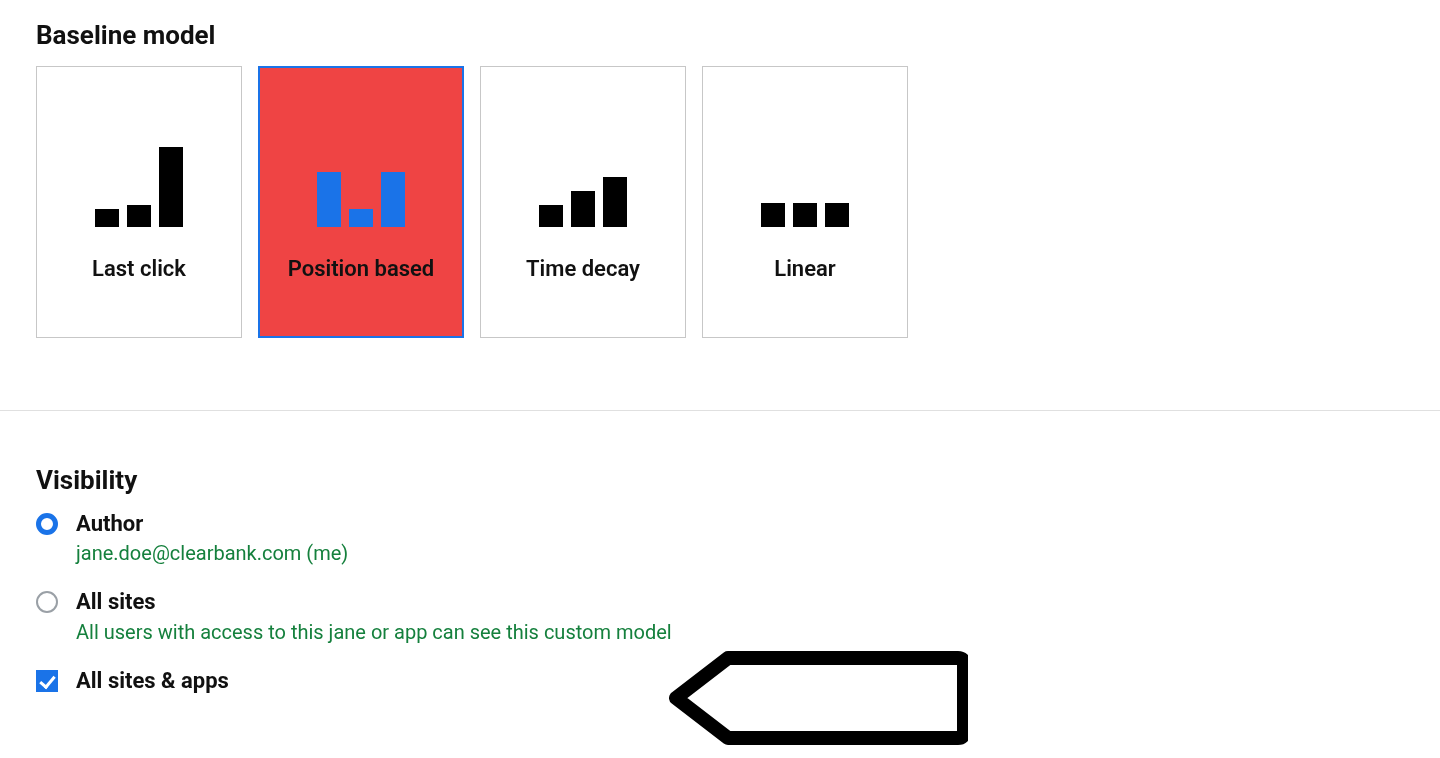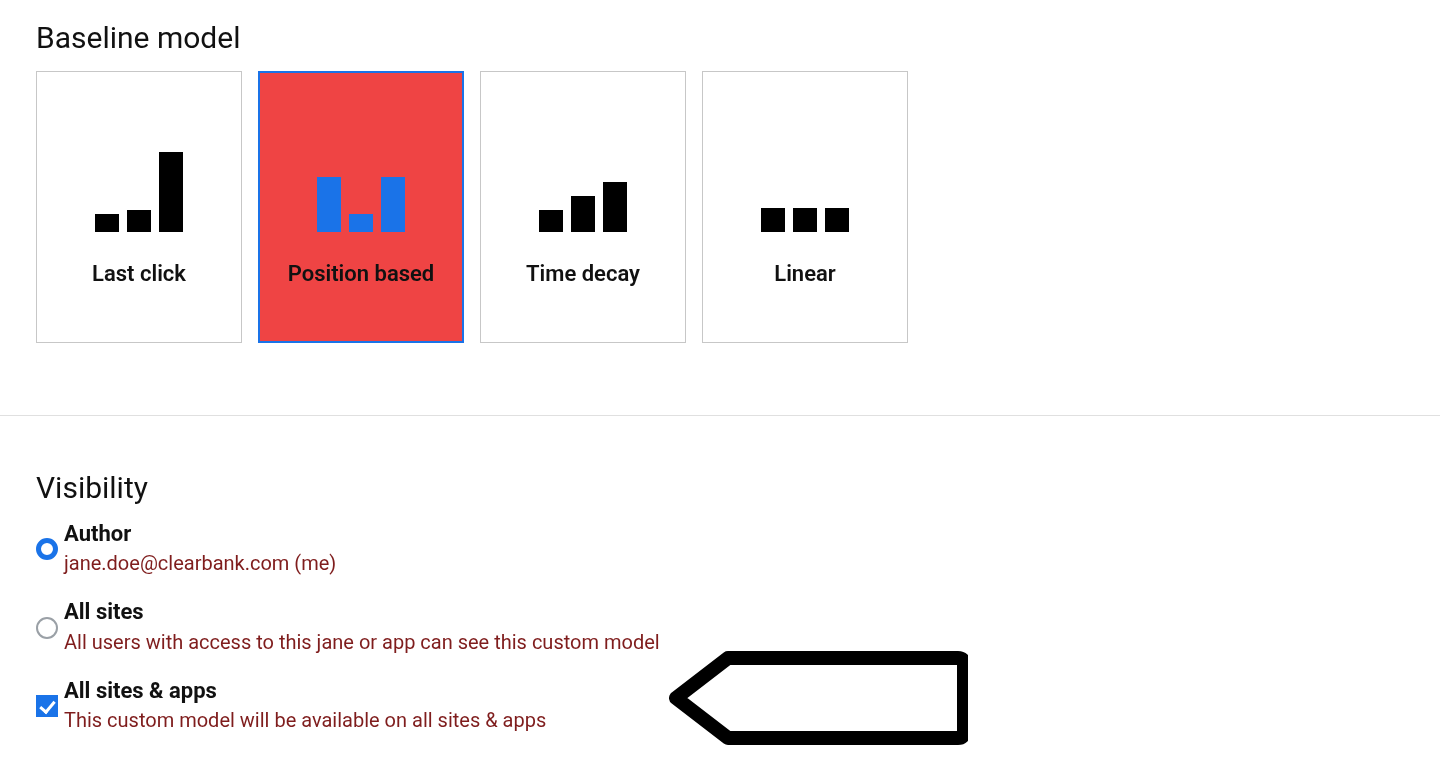--- a/index.html
+++ b/index.html
@@ -11,22 +11,22 @@
   }
   .page {
     width: 1440px;
     min-height: 758px;
     padding: 20px 36px 40px 36px;
     position: relative;
   }
 
   
   .section-title {
-    font-size: 30px;
-    font-weight: 400;
+    font-size: 26px;
+    font-weight: 700;
     margin: 0 0 16px 0;
   }
   .model-cards {
     display: flex;
     gap: 16px;
   }
   .model-card {
     width: 206px;
     height: 272px;
     border: 1px solid #c7c7c7;
@@ -68,22 +68,22 @@
   .divider {
     height: 1px;
     background: #e0e0e0;
     margin: 72px -36px 54px -36px;
     width: calc(100% + 72px);
   }
 
   
   .vis-option {
     display: flex;
-    align-items: center;
-    gap: 6px;
+    align-items: flex-start;
+    gap: 18px;
     margin-bottom: 24px;
   }
   .radio-outer {
     flex: 0 0 22px;
     width: 22px; height: 22px;
     border-radius: 50%;
     border: 2px solid #9aa0a6;
     margin-top: 2px;
     cursor: pointer;
     position: relative;
@@ -110,21 +110,21 @@
     border-width: 0 3px 3px 0;
     transform: rotate(40deg);
   }
   .opt-label {
     font-size: 22px;
     font-weight: 700;
     line-height: 1.2;
   }
   .opt-desc {
     font-size: 20px;
-    color: #7f1d1d;
+    color: #15803d;
     margin-top: 4px;
   }
 
   
   .pointer-annot {
     position: absolute;
   }
 </style>
 </head>
 <body>
@@ -191,21 +191,20 @@
     <div>
       <div class="opt-label">All sites</div>
       <div class="opt-desc">All users with access to this jane or app can see this custom model</div>
     </div>
   </div>
 
   <div class="vis-option">
     <div class="checkbox"></div>
     <div>
       <div class="opt-label">All sites &amp; apps</div>
-      <div class="opt-desc">This custom model will be available on all sites &amp; apps</div>
     </div>
   </div>
 
   <svg class="pointer-annot" width="300" height="100" viewBox="0 0 300 100" style="left:668px; top:648px;">
     <path d="M50 50 L4 50 L50 50 Z" fill="none"></path>
     <path d="M60 10
              L290 10
              Q296 10 296 16
              L296 84
              Q296 90 290 90

